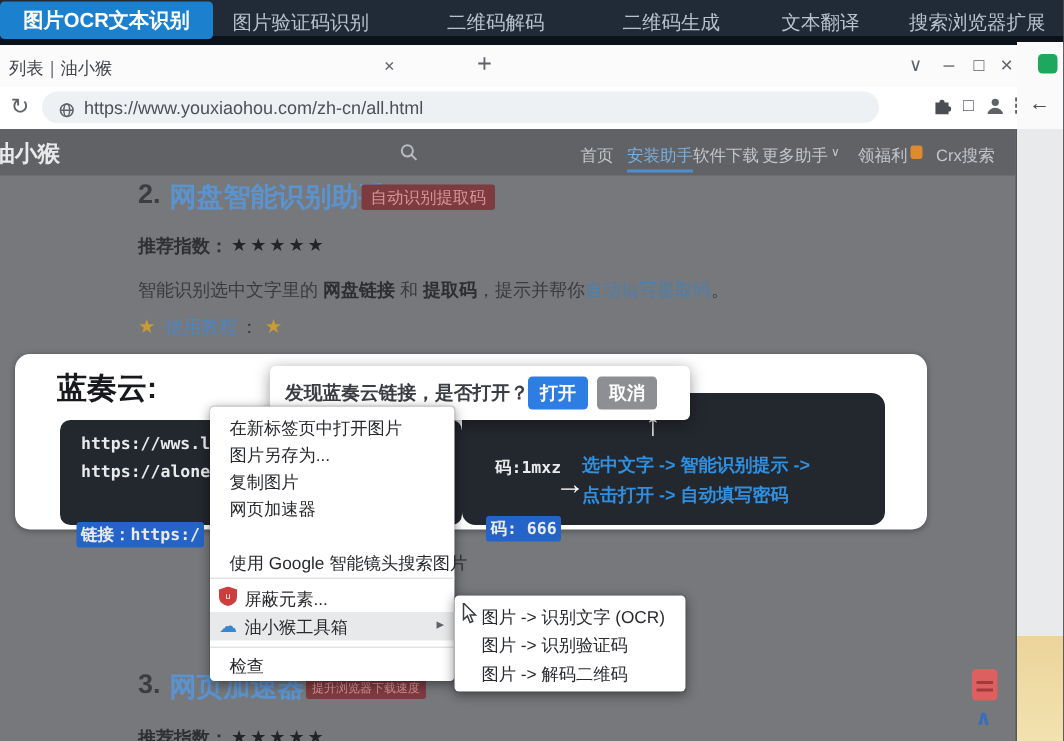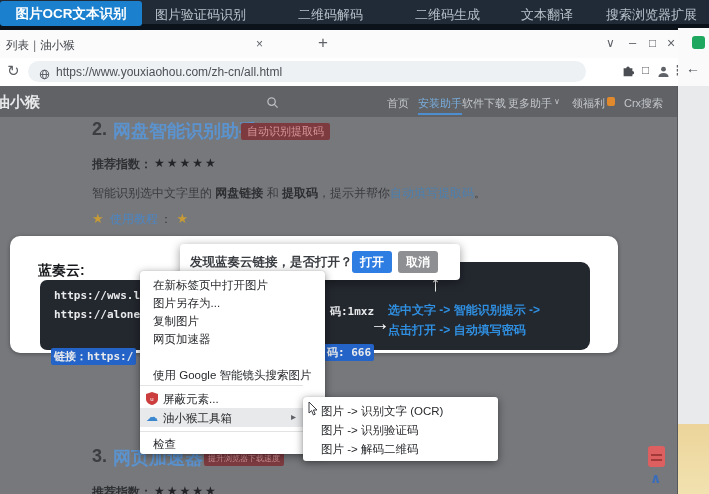--- a/index.html
+++ b/index.html
@@ -25,21 +25,21 @@
   .badge{background:#7d3b40;color:#d69499;border-radius:2px;white-space:nowrap;}
   .h-num{color:#3b3d40;font-weight:bold;font-size:18px;}
   .h-title{color:#5b93cf;font-weight:bold;font-size:18px;}
   .dark-panel{background:#23272e;border-radius:7px;}
   .mono{font-family:"DejaVu Sans Mono","Liberation Mono",monospace;font-size:11px;font-weight:bold;color:#e8eaec;white-space:nowrap;}
   .hl-blue{background:#2464c8;padding:1px 3px;border-radius:2px;margin-top:22px;}
   .hint{color:#2f8fe0;font-weight:bold;font-size:12px;white-space:nowrap;}
   .demo-btn{height:22px;border-radius:3px;color:#fff;font-size:12px;font-weight:bold;
     display:flex;align-items:center;justify-content:center;}
   
-  .menu{background:#fff;border-radius:3px;box-shadow:0 2px 8px rgba(0,0,0,.45),0 0 1px rgba(0,0,0,.3);padding-left:22px;}
+  .menu{background:#fff;border-radius:3px;box-shadow:0 2px 8px rgba(0,0,0,.45),0 0 1px rgba(0,0,0,.3);}
   .mi{font-size:11.5px;color:#27292c;white-space:nowrap;}
   .msep{height:1px;background:#e2e3e5;}
   .star-gold{color:#c79b35;font-size:13px;}
   .stars{color:#222427;font-size:12px;letter-spacing:2px;}
   .rating-label{color:#2e3032;font-weight:bold;font-size:12px;}
 </style>
 </head>
 <body>
 
 <div id="screen">
@@ -127,21 +127,21 @@
       <span>智能识别选中文字里的 </span><b style="color:#2c2e30;">网盘链接</b><span> 和 </span><b style="color:#2c2e30;">提取码</b><span>，提示并帮你</span><span style="color:#4c7fae;">自动填写提取码</span><span>。</span>
     </div>
 
     <div class="abs" style="left:92px;top:123px;">
       <span class="star-gold">★</span>
       <span style="color:#4c86c4;font-size:12px;margin:0 2px;">使用教程</span><span style="color:#393b3e;font-size:12px;">：</span>
       <span class="star-gold">★</span>
     </div>
 
     <div class="abs" style="left:10px;top:150px;width:608px;height:117px;background:#fff;border-radius:10px;box-shadow:0 1px 4px rgba(0,0,0,.35);">
-      <span class="abs" style="left:28px;top:26px;font-size:14px;font-weight:bold;color:#17191c;">蓝奏云:</span>
+      <span class="abs" style="left:28px;top:9px;font-size:20px;font-weight:bold;color:#17191c;">蓝奏云:</span>
 
       <div class="abs dark-panel" style="left:30px;top:44px;width:268px;height:70px;">
         <span class="abs mono" style="left:14px;top:9px;">https://wws.l</span>
         <span class="abs mono" style="left:14px;top:28px;">https://alone</span>
         <span class="abs mono hl-blue" style="left:11px;top:46px;">链接：https:/</span>
       </div>
 
       <div class="abs dark-panel" style="left:298px;top:26px;width:282px;height:88px;border-radius:9px;">
         <span class="abs mono" style="left:22px;top:42px;">码:1mxz</span>
         <span class="abs mono hl-blue" style="left:16px;top:60px;">码: 666</span>
@@ -187,21 +187,21 @@
     <span class="abs mi" style="left:23px;top:121px;">屏蔽元素...</span>
     <div class="abs" style="left:0;top:137px;width:163px;height:19px;background:#e8e9eb;">
       <span class="abs" style="left:6px;top:2px;font-size:12px;color:#3a87cf;">☁</span>
       <span class="abs mi" style="left:23px;top:3px;">油小猴工具箱</span>
       <span class="abs" style="left:151px;top:3px;font-size:10px;color:#5f6368;">▸</span>
     </div>
     <div class="abs msep" style="left:0;top:160px;width:163px;"></div>
     <span class="abs mi" style="left:13px;top:166px;">检查</span>
   </div>
 
-  <div class="abs menu" style="left:303px;top:397px;width:173px;height:64px;">
+  <div class="abs menu" style="left:303px;top:397px;width:154px;height:64px;">
     <span class="abs mi" style="left:18px;top:7px;">图片 -&gt; 识别文字 (OCR)</span>
     <span class="abs mi" style="left:18px;top:26px;">图片 -&gt; 识别验证码</span>
     <span class="abs mi" style="left:18px;top:45px;">图片 -&gt; 解码二维码</span>
     <span class="abs" style="left:5px;top:5px;">
       <svg width="11" height="14" viewBox="0 0 11 14">
           <polygon points="1,0 1,11 3.6,8.6 5.4,13 7.2,12.2 5.4,8 9,8" fill="#fff" stroke="#3a3d42" stroke-width="1"></polygon>
         </svg>
     </span>
   </div>
 

